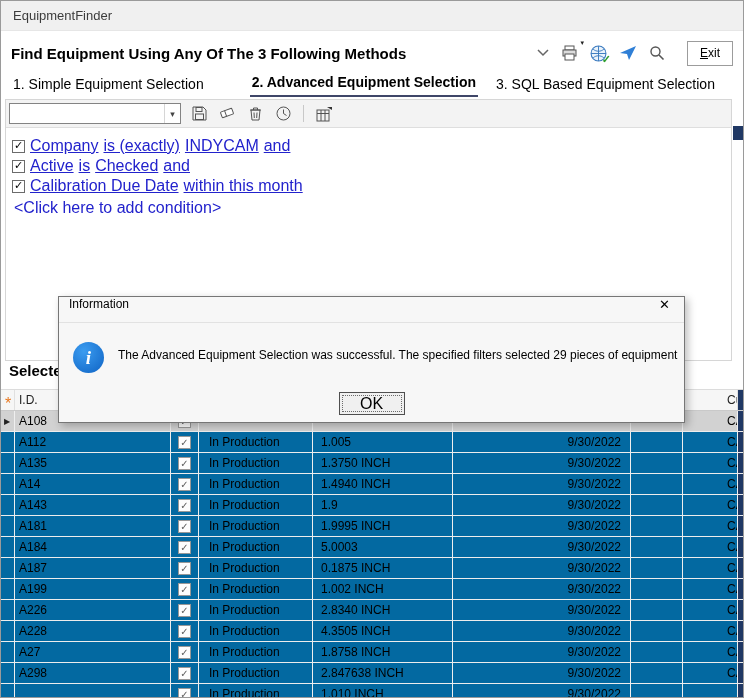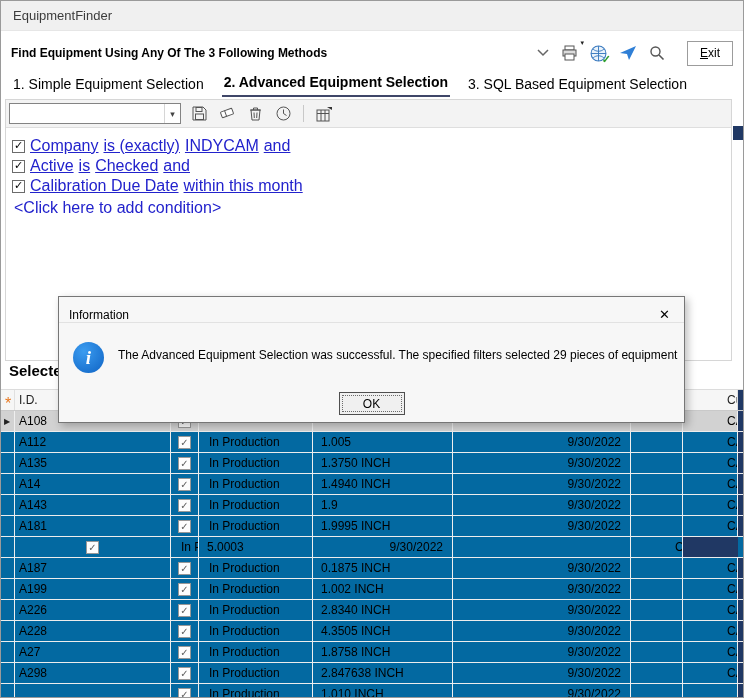--- a/index.html
+++ b/index.html
@@ -4,31 +4,31 @@
 <style>
   * { box-sizing: border-box; margin: 0; padding: 0; }
   body { font-family: "Liberation Sans", sans-serif; background:#ddd; }
   .app { position:relative; width:744px; height:698px; background:#fff; overflow:hidden;
          border:1px solid #9a9a9a; font-family:"Liberation Sans", sans-serif; }
 
   .titlebar { height:30px; background:#f0f0f0; display:flex; align-items:center;
               padding:8px 12px; font-size:13px; color:#3c3c3c; border-bottom:1px solid #e6e6e6; }
 
   .header { height:44px; display:flex; align-items:center; padding:0 10px; }
-  .page-title { font-size:12px; font-weight:bold; color:#000; flex:1; }
+  .page-title { font-size:15px; font-weight:bold; color:#000; flex:1; }
   .header-icons { display:flex; align-items:center; gap:12px; }
   .hicon { display:flex; align-items:center; justify-content:center; position:relative; cursor:pointer; }
   .mini-arrow { position:absolute; top:-6px; right:-6px; font-size:7px; color:#222; }
   .globe-check { position:absolute; right:-4px; bottom:-4px; color:#2f9e2f; font-weight:bold; font-size:11px; }
   .exit-btn { width:46px; height:25px; background:#fff; border:1px solid #9c9c9c; font-size:12px;
               font-family:inherit; margin-left:10px; cursor:pointer; color:#000; }
 
   .tabs { display:flex; gap:16px; padding:0 10px; font-size:14px; height:22px; align-items:flex-end; }
   .tab { padding:0 2px 5px; color:#000; cursor:pointer; white-space:nowrap; }
-  .tab.active { font-weight:bold; border-bottom:2px solid #3f4668; }
+  .tab.active { font-weight:bold; border-bottom:2px solid #3f4668;margin-left:28px; }
 
   .panel { position:absolute; left:4px; top:98px; width:727px; height:262px;
            border:1px solid #d6d6d6; background:#fff; }
   .toolbar { height:28px; background:#f3f3f3; border-bottom:1px solid #dedede;
              display:flex; align-items:center; gap:8px; padding:0 3px; }
   .combo { width:172px; height:21px; background:#fff; border:1px solid #838383; display:flex;
            align-items:center; justify-content:space-between; padding-left:4px; font-size:12px; cursor:pointer; }
   .combo-arrow { width:16px; height:100%; display:flex; align-items:center; justify-content:center;
                  color:#444; font-size:9px; border-left:1px solid #d6d6d6; }
   .ticon { width:20px; height:20px; display:flex; align-items:center; justify-content:center;
@@ -63,33 +63,33 @@
   .c-navy { background:#203864; border-right:none; }
   .ast { color:#e87820; font-size:16px; line-height:10px; margin-left:4px; margin-top:7px; }
   .gridcheck { width:13px; height:13px; border:1px solid #989898; background:#fdfdfd; display:flex;
                align-items:center; justify-content:center; font-size:10px; color:#5f5f5f; cursor:pointer; }
   .gridcheck::after { content:"✓"; }
   .grow.selected { background:#d2d2d2; }
   .grow.selected .c-marker::after { content:"▶"; font-size:8px; margin-left:3px; color:#222; }
 
   .dialog { position:absolute; left:57px; top:295px; width:627px; height:127px; background:#f7f7f7;
             border:1px solid #767676; box-shadow:3px 3px 8px rgba(0,0,0,0.25); z-index:10; }
-  .dlg-title-bar { height:26px; display:flex; align-items:flex-end; padding:0 10px; font-size:12px;
+  .dlg-title-bar { height:26px; display:flex; align-items:flex-start; padding:0 10px; font-size:12px;
                    border-bottom:1px solid #e2e2e2; }
   .dlg-title { flex:1; color:#000; }
   .dlg-close { font-size:13px; color:#000; cursor:pointer; padding:0 4px; }
   .dlg-icon { position:absolute; left:14px; top:45px; width:31px; height:31px; border-radius:50%;
               background:radial-gradient(circle at 35% 30%, #3b9cf0, #0f63c4);
               color:#fff; display:flex; align-items:center; justify-content:center;
               font-family:"Liberation Serif", serif; font-style:italic; font-weight:bold; font-size:19px; }
   .dlg-icon::after { content:"i"; }
   .dlg-msg { position:absolute; left:59px; top:51px; font-size:12px; color:#000; }
   .dlg-ok { position:absolute; left:50%; top:95px; transform:translateX(-50%); width:66px; height:23px;
             background:#f0f0f0; border:1px solid #4f4f4f; outline:1px dotted #6b6b6b; outline-offset:-4px;
-            font-size:12px; font-family:inherit; cursor:pointer; color:#000; }
+            font-size:16px; font-family:inherit; cursor:pointer; color:#000; }
 </style>
 </head>
 <body>
 
 <div class="app">
 
   <div class="titlebar">
     <span>EquipmentFinder</span>
   </div>
 
@@ -300,20 +300,21 @@
           </div>
       <div class="c c-status">In Production</div>
       <div class="c c-value">1.9995 INCH</div>
       <div class="c c-date">9/30/2022</div>
       <div class="c c-extra"></div>
       <div class="c c-loc">CAB: 4, SH</div>
       <div class="c c-navy"></div>
     </div>
         <div class="grow">
       <div class="c c-marker"></div>
+      <div class="c c-id">A184</div>
       <div class="c c-check">
             <span class="gridcheck"></span>
           </div>
       <div class="c c-status">In Production</div>
       <div class="c c-value">5.0003</div>
       <div class="c c-date">9/30/2022</div>
       <div class="c c-extra"></div>
       <div class="c c-loc">CAB: 4, SH</div>
       <div class="c c-navy"></div>
     </div>

